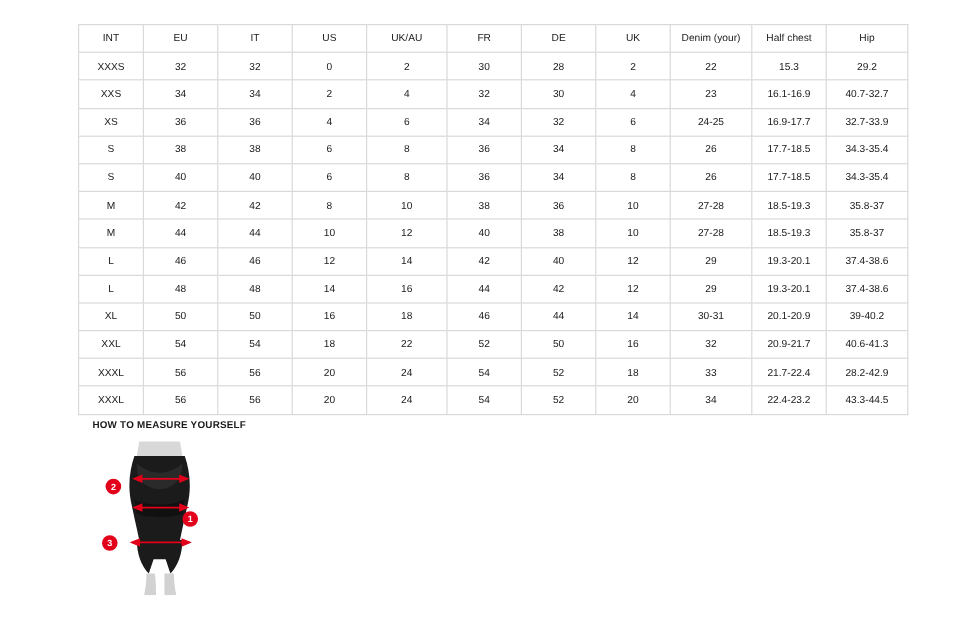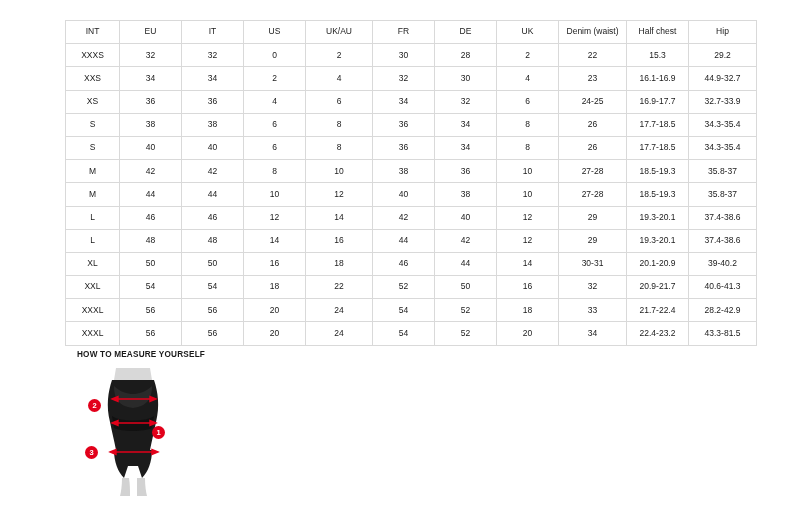--- a/index.html
+++ b/index.html
@@ -129,21 +129,21 @@
       <thead>
         <tr>
           <th>INT</th>
           <th>EU</th>
           <th>IT</th>
           <th>US</th>
           <th>UK/AU</th>
           <th>FR</th>
           <th>DE</th>
           <th>UK</th>
-          <th>Denim (waist)</th>
+          <th>Denim (your)</th>
           <th>Half chest</th>
           <th>Hip</th>
         </tr>
       </thead>
       <tbody>
         <tr>
           <td>XXXS</td>
           <td>32</td>
           <td>32</td>
           <td>0</td>
@@ -159,21 +159,21 @@
           <td>XXS</td>
           <td>34</td>
           <td>34</td>
           <td>2</td>
           <td>4</td>
           <td>32</td>
           <td>30</td>
           <td>4</td>
           <td>23</td>
           <td>16.1-16.9</td>
-          <td>44.9-32.7</td>
+          <td>40.7-32.7</td>
         </tr>
         <tr>
           <td>XS</td>
           <td>36</td>
           <td>36</td>
           <td>4</td>
           <td>6</td>
           <td>34</td>
           <td>32</td>
           <td>6</td>
@@ -302,21 +302,21 @@
           <td>XXXL</td>
           <td>56</td>
           <td>56</td>
           <td>20</td>
           <td>24</td>
           <td>54</td>
           <td>52</td>
           <td>20</td>
           <td>34</td>
           <td>22.4-23.2</td>
-          <td>43.3-81.5</td>
+          <td>43.3-44.5</td>
         </tr>
       </tbody>
     </table>
   </div>
 
   <div class="measure-title">HOW TO MEASURE YOURSELF</div>
 
   <div class="figure">
     <svg width="110" height="130" viewBox="0 0 110 130" xmlns="http://www.w3.org/2000/svg">
 

